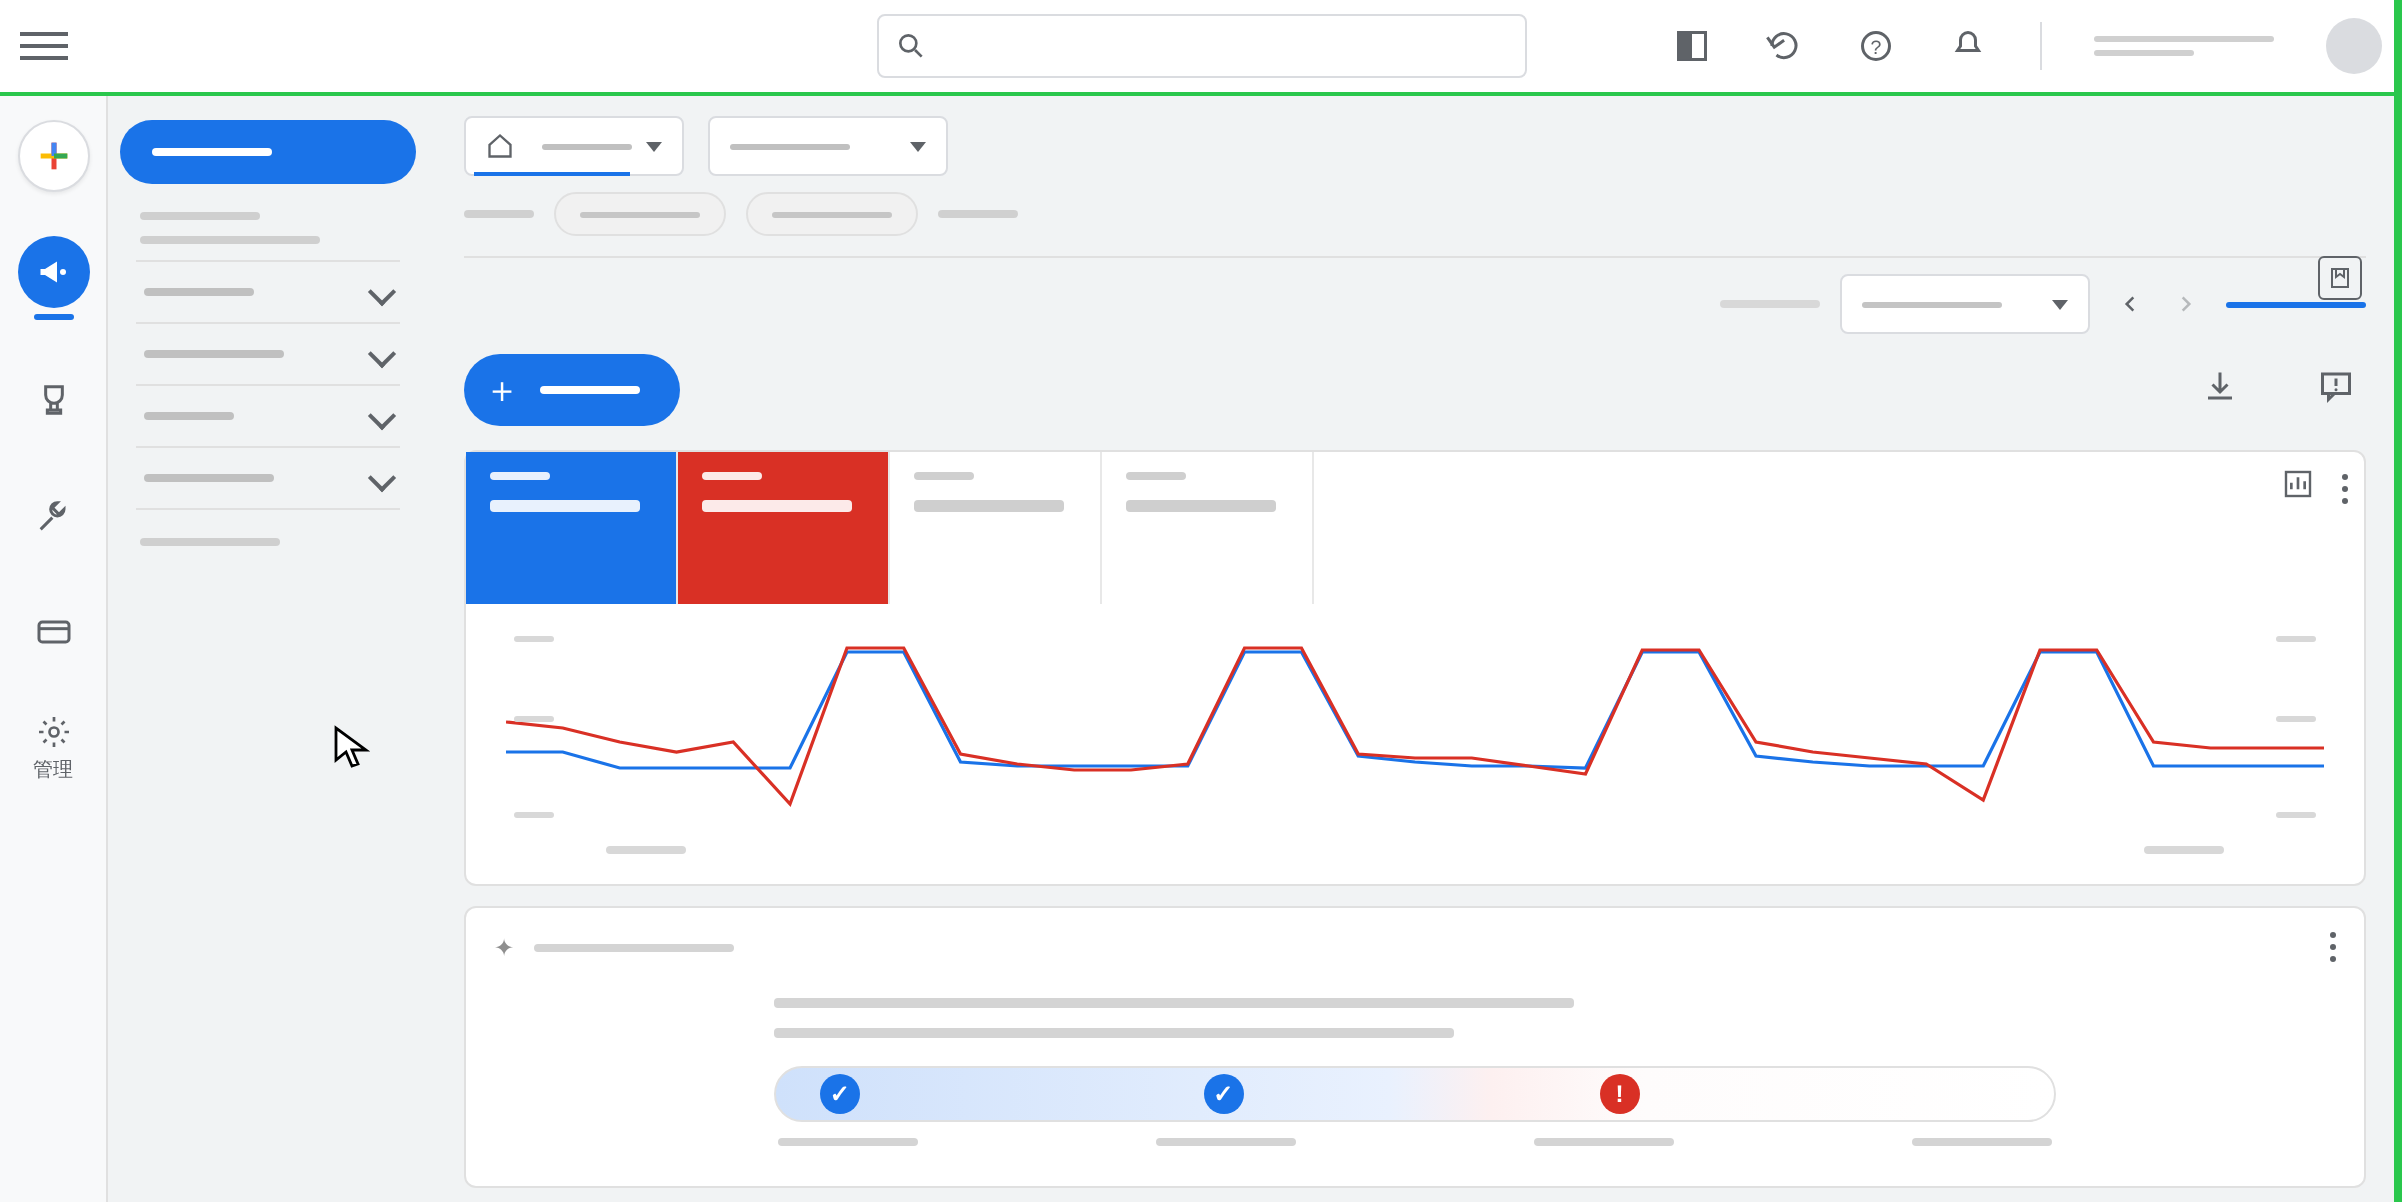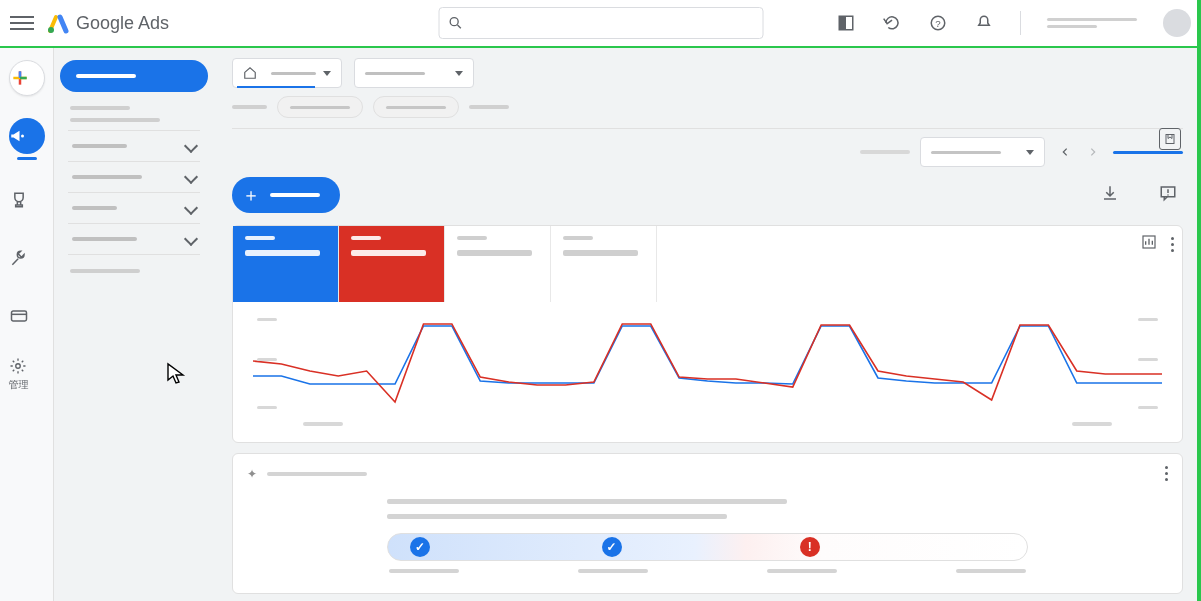--- a/index.html
+++ b/index.html
@@ -19,21 +19,21 @@
 .header-icon { width: 20px; height: 20px; display: flex; align-items: center; justify-content: center; color: #5f6368; cursor: pointer; }
 .header-account { display: flex; flex-direction: column; gap: 4px; }
 .header-account .line { height: 3px; background: #d0d0d0; border-radius: 2px; }
 .header-account .line1 { width: 90px; }
 .header-account .line2 { width: 50px; }
 .avatar-circle { width: 28px; height: 28px; border-radius: 50%; background: #dadce0; }
 .vsep { width: 1px; height: 24px; background: #dadce0; }
 
 
 .rail { position: absolute; top: 48px; left: 0; width: 54px; bottom: 0; background: #f8f9fa; border-right: 1px solid #e0e0e0; display: flex; flex-direction: column; align-items: center; padding-top: 12px; gap: 22px; }
-.rail-btn { width: 36px; height: 36px; border-radius: 50%; display: flex; flex-direction: column; align-items: flex-start; justify-content: center; cursor: pointer; position: relative; }
+.rail-btn { width: 36px; height: 36px; border-radius: 50%; display: flex; flex-direction: column; align-items: center; justify-content: center; cursor: pointer; position: relative; }
 .rail-plus { background: #fff; border: 1px solid #dadce0; box-shadow: 0 1px 2px rgba(0,0,0,.08); }
 .rail-active { background: #1a73e8; color: #fff; }
 .rail-indicator { width: 20px; height: 3px; background: #1a73e8; border-radius: 2px; margin-top: 3px; }
 .rail-icon { color: #5f6368; }
 .rail-label { font-size: 10px; color: #5f6368; margin-top: 2px; text-align: center; }
 
 
 .leftnav { position: absolute; top: 48px; left: 54px; width: 160px; bottom: 0; background: #f1f3f4; padding: 12px 6px; }
 .leftnav-pill { background: #1a73e8; color: #fff; height: 32px; border-radius: 16px; display: flex; align-items: center; padding: 0 16px; margin-bottom: 14px; }
 .leftnav-pill .bar { height: 4px; width: 60px; background: #fff; border-radius: 2px; }
@@ -122,28 +122,20 @@
 <body>
 
 <div class="greenedge"></div>
 
 <div class="header">
   <div class="hamburger">
       <span></span>
       <span></span>
       <span></span>
     </div>
-  <div class="logo-wrap">
-    <svg class="logo-a" viewBox="0 0 24 24">
-      <path d="M4 20 L10 6" stroke="#fbbc04" stroke-width="4" stroke-linecap="round"></path>
-      <path d="M14 6 L20 20" stroke="#4285f4" stroke-width="5" stroke-linecap="round"></path>
-      <circle cx="5" cy="19" r="3" fill="#34a853"></circle>
-    </svg>
-    <span class="logo-text"><b>Google</b> <span class="ads">Ads</span></span>
-  </div>
   <div class="search-box">
     <svg width="16" height="16" viewBox="0 0 24 24">
         <circle cx="10" cy="10" r="6" fill="none" stroke="#5f6368" stroke-width="2"></circle>
         <line x1="15" y1="15" x2="20" y2="20" stroke="#5f6368" stroke-width="2"></line>
       </svg>
   </div>
   <div class="header-right">
     <div class="header-icon">
       <svg width="18" height="18" viewBox="0 0 24 24">
           <rect x="3" y="3" width="18" height="18" fill="none" stroke="#5f6368" stroke-width="2"></rect>

